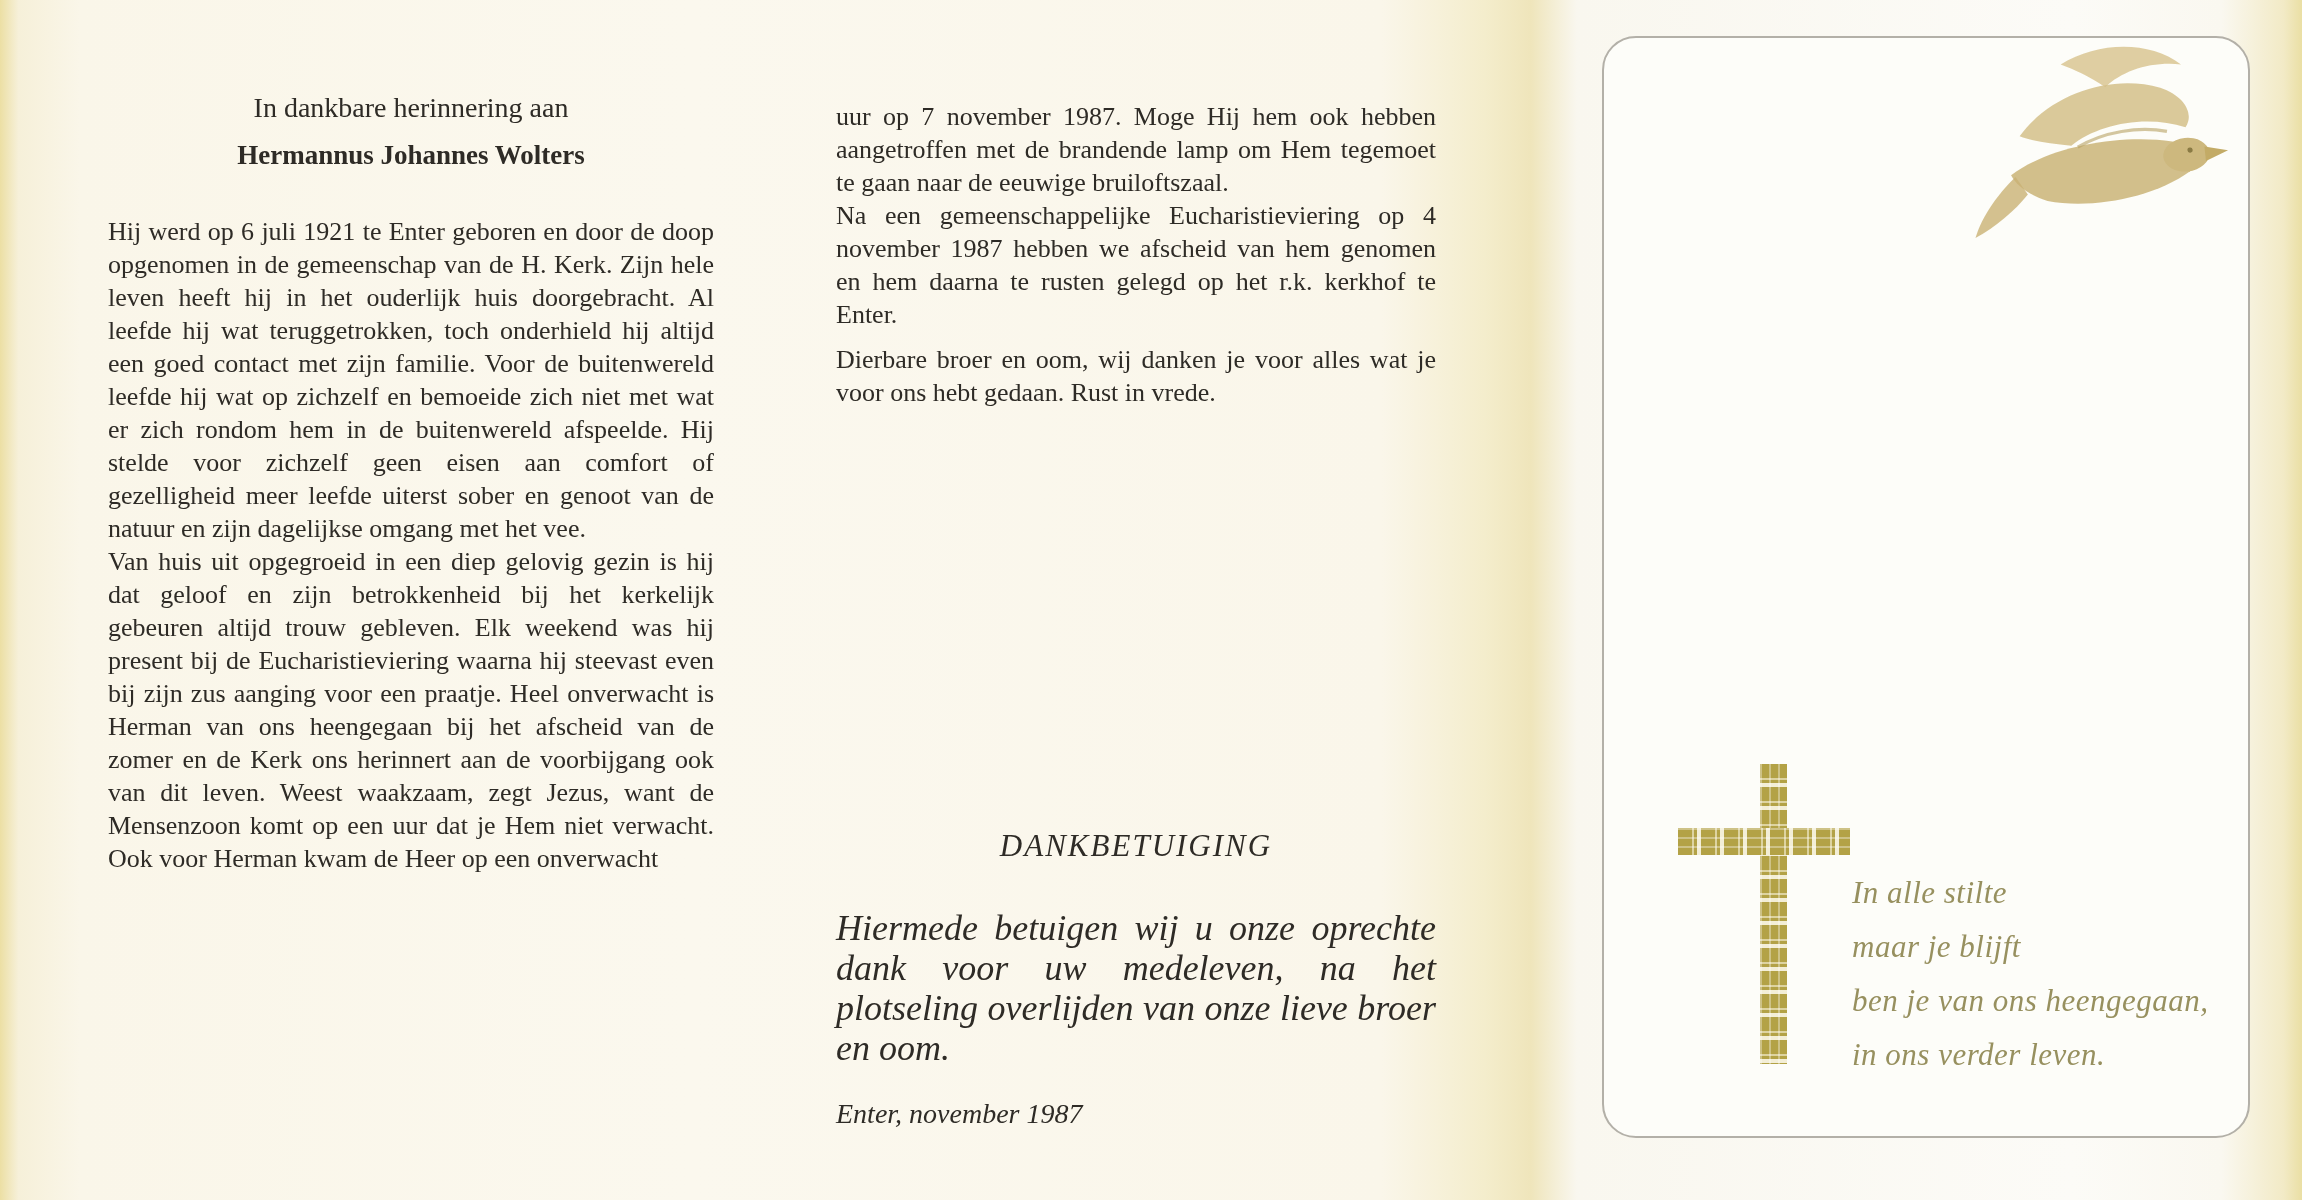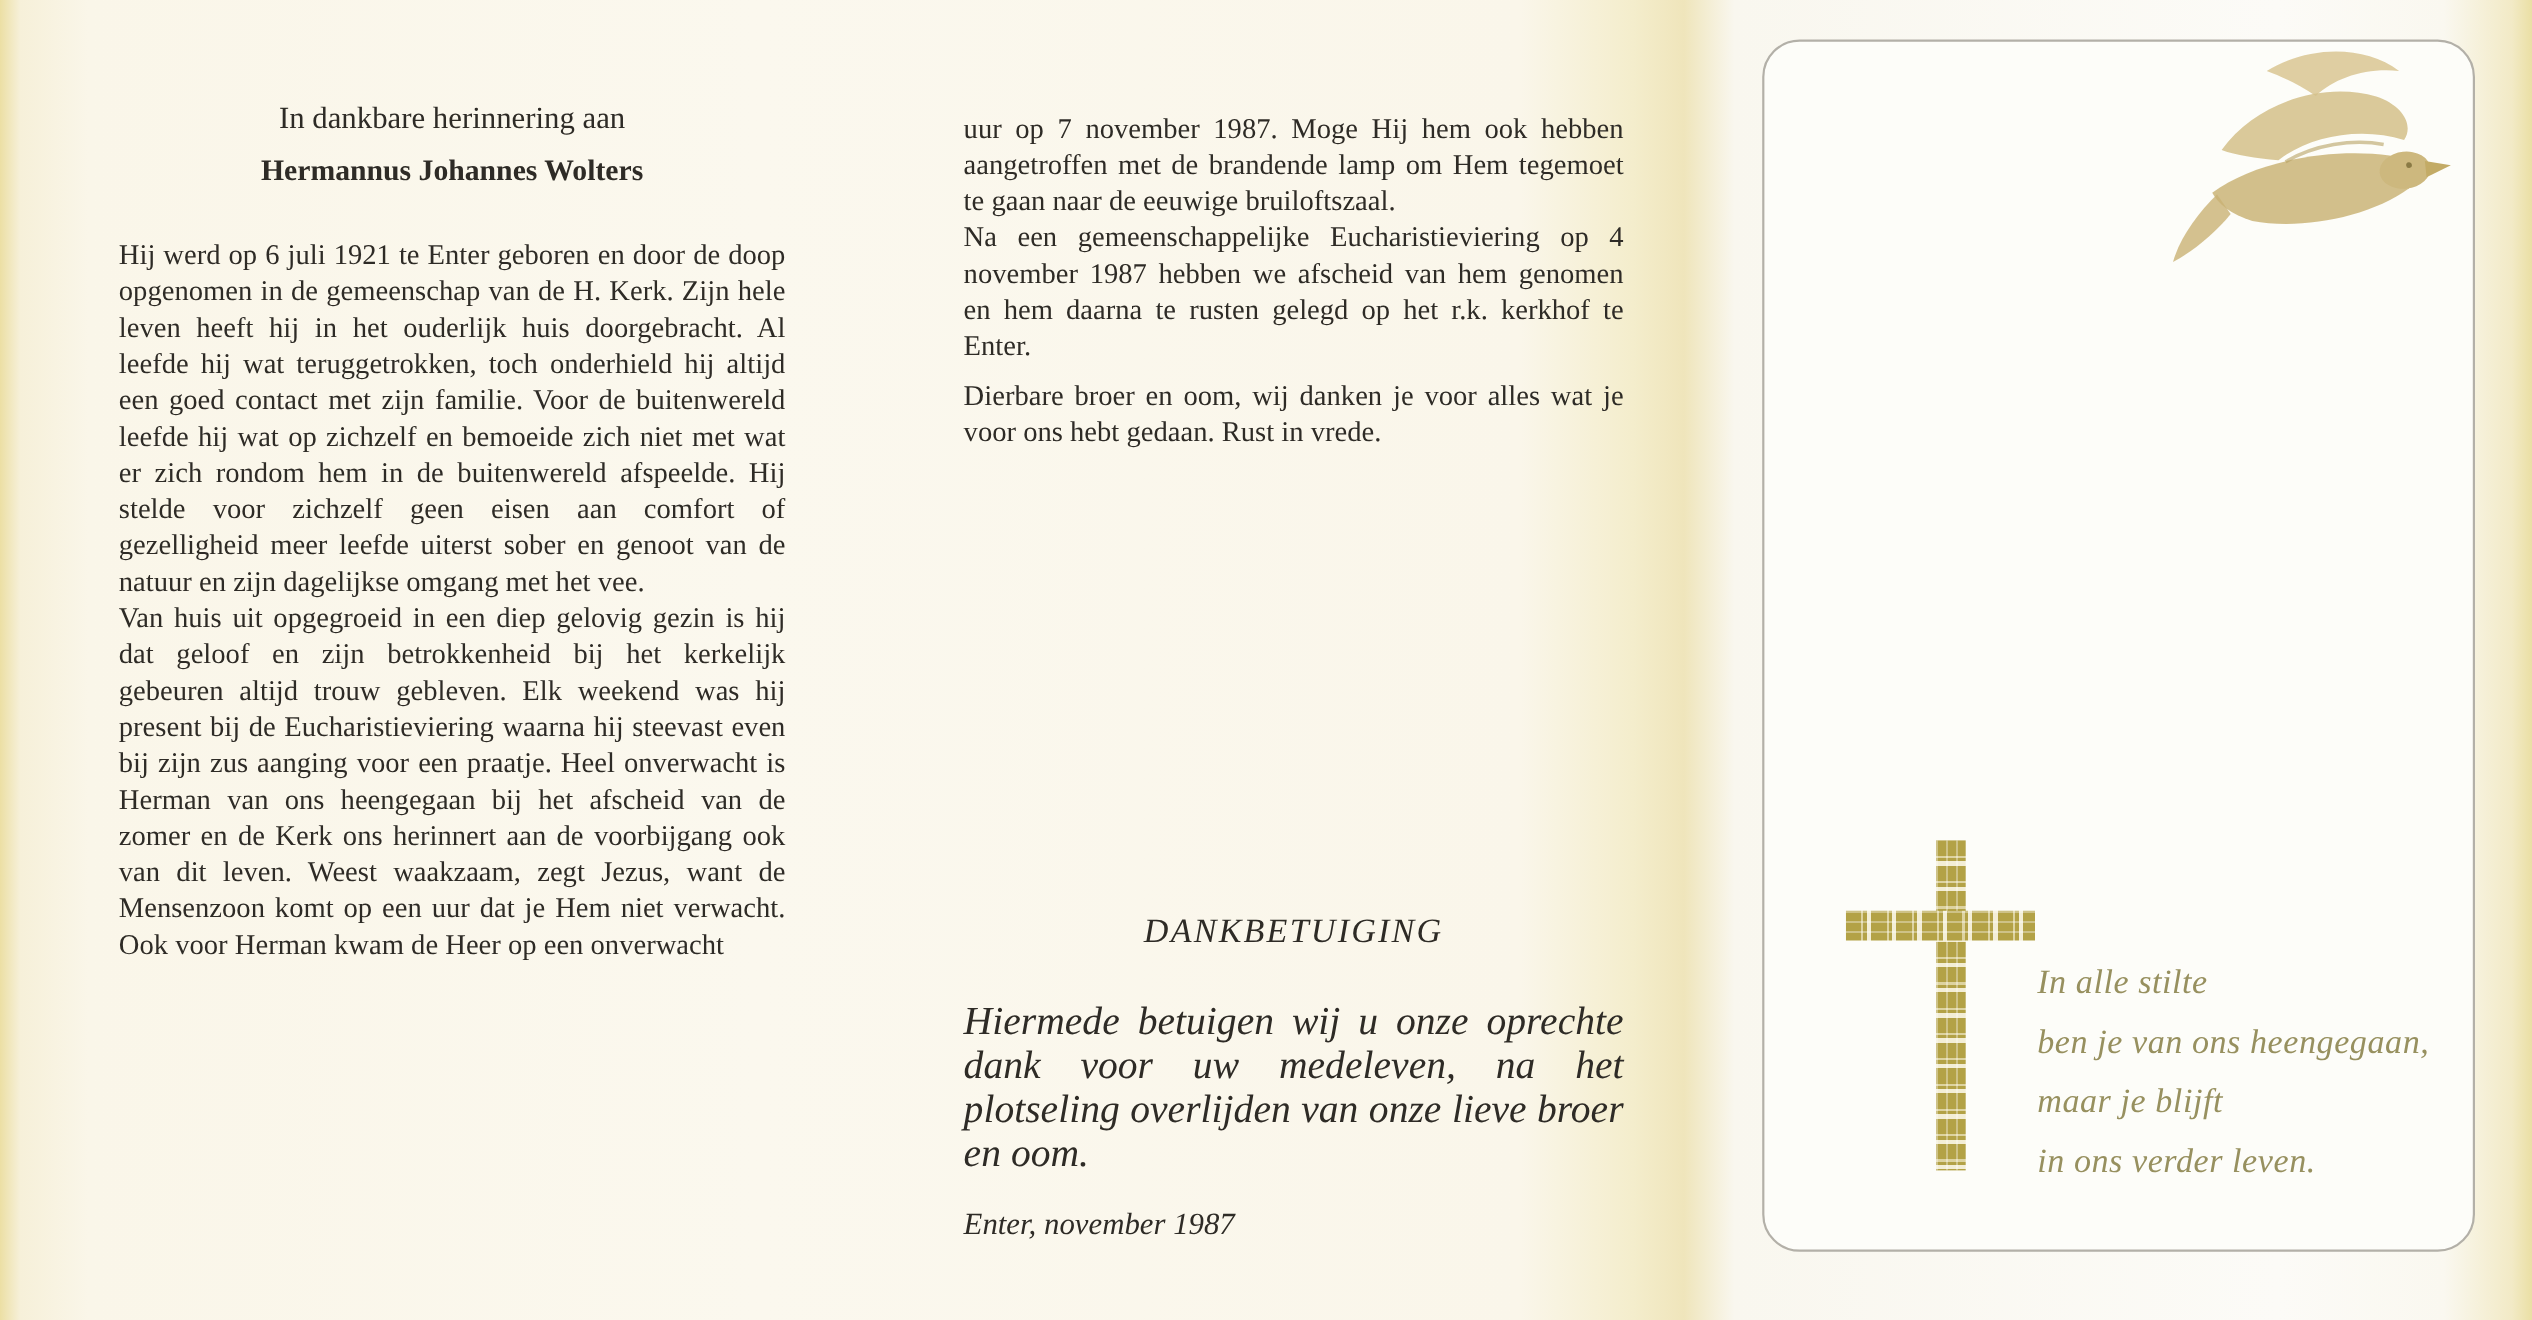--- a/index.html
+++ b/index.html
@@ -20,21 +20,21 @@
   
   .col-left {
     position: absolute; left: 108px; top: 92px; width: 606px;
   }
   .heading { text-align: center; font-size: 28px; margin-bottom: 16px; }
   .name    { text-align: center; font-size: 27px; font-weight: bold; margin-bottom: 44px; }
   .body-par { font-size: 26px; line-height: 33px; text-align: justify; }
 
   
   .col-mid {
-    position: absolute; left: 876px; top: 100px; width: 600px; height: 1070px;
+    position: absolute; left: 836px; top: 100px; width: 600px; height: 1070px;
   }
   .gap12 { margin-top: 12px; }
 
   .ack { position: absolute; left: 0; right: 0; top: 728px; }
   .ack-title {
     text-align: center; font-style: italic; font-size: 31px; letter-spacing: 2px;
   }
   .ack-text {
     margin-top: 44px; font-style: italic; font-size: 36px; line-height: 40px;
     text-align: justify;
@@ -110,18 +110,18 @@
     </g>
   </svg>
 
   <div class="cross">
     <div class="cross-v"></div>
     <div class="cross-h"></div>
   </div>
 
   <div class="verse">
     <div>In alle stilte</div>
+    <div>maar je blijft</div>
     <div>ben je van ons heengegaan,</div>
-    <div>maar je blijft</div>
     <div>in ons verder leven.</div>
   </div>
 
 </div>
 
 </body></html>

